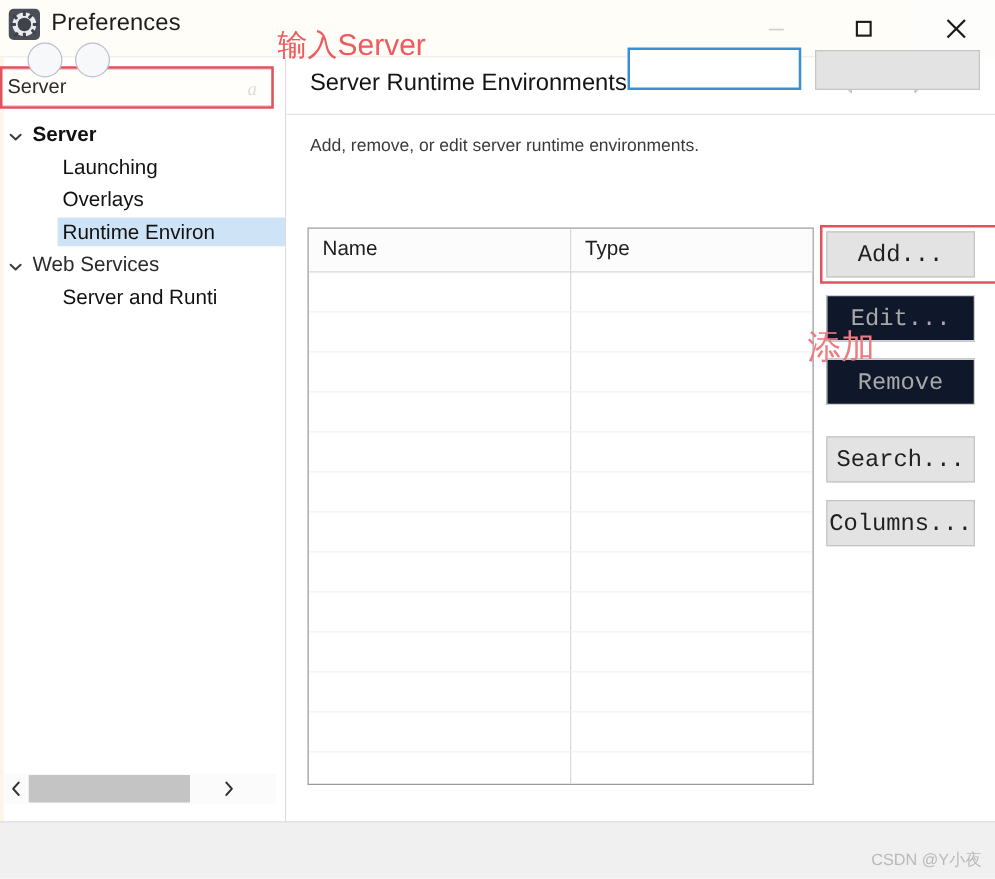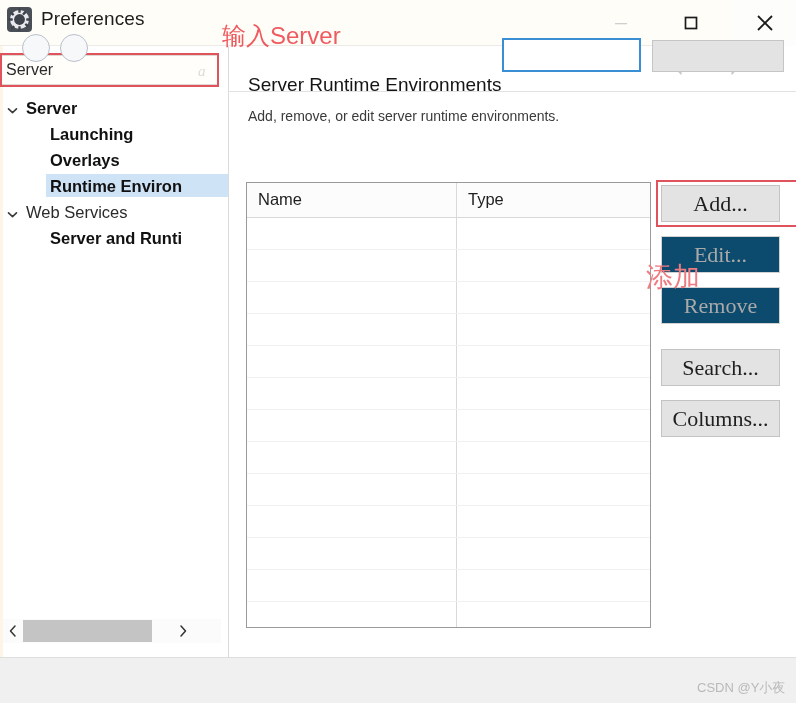--- a/index.html
+++ b/index.html
@@ -134,21 +134,21 @@
     left: 6px; top: 7px;
     width: 13px; height: 13px;
   }
   .tree-label {
     position: absolute;
     white-space: nowrap;
     overflow: hidden;
   }
   .lvl0 .tree-label { left: 26px; font-weight: bold; color: #111; }
   .lvl0.plain .tree-label { font-weight: normal; color: #2b2b2b; }
-  .lvl1 .tree-label { left: 50px; font-weight: bold; color: #111; }
+  .lvl1 .tree-label { left: 50px; font-weight: normal; color: #111; }
 
   .tree-item.selected .sel-bg {
     position: absolute;
     left: 46px; top: 1px;
     right: 0; height: 23px;
     background: #cfe3f7;
   }
 
   .hscroll {
     position: absolute;
@@ -189,21 +189,21 @@
 
   .page-header {
     position: absolute;
     left: 0; top: 0;
     width: 567px; height: 46px;
     border-bottom: 1px solid #e2e2e2;
     box-sizing: border-box;
   }
   .page-title {
     position: absolute;
-    left: 19px; top: 28px;
+    left: 19px; top: 10px;
     font-size: 19px;
     color: #141414;
     font-weight: 500;
     white-space: nowrap;
   }
   .nav-icons {
     position: absolute;
     right: 8px; top: 12px;
     display: flex;
     align-items: center;
@@ -265,30 +265,30 @@
   }
 
   
   .btn {
     position: absolute;
     left: 432px;
     width: 119px; height: 37px;
     background: #e3e3e3;
     border: 1px solid #c3c3c3;
     box-sizing: border-box;
-    font-size: 22px;
+    font-size: 19px;
     color: #1f1f1f;
     display: flex;
     align-items: center;
     justify-content: center;
-    font-family: Liberation Serif, serif;
+    font-family: Liberation Mono, monospace;
   }
   .btn.disabled {
     color: #a9a9a9;
-    background: #0c4a6e;
+    background: #0f172a;
     border-color: #d2d2d2;
   }
   .btn-add     { top: 139px; }
   .btn-edit    { top: 190px; }
   .btn-remove  { top: 241px; }
   .btn-search  { top: 303px; }
   .btn-columns { top: 354px; }
 
   .btn-redbox {
     position: absolute;

